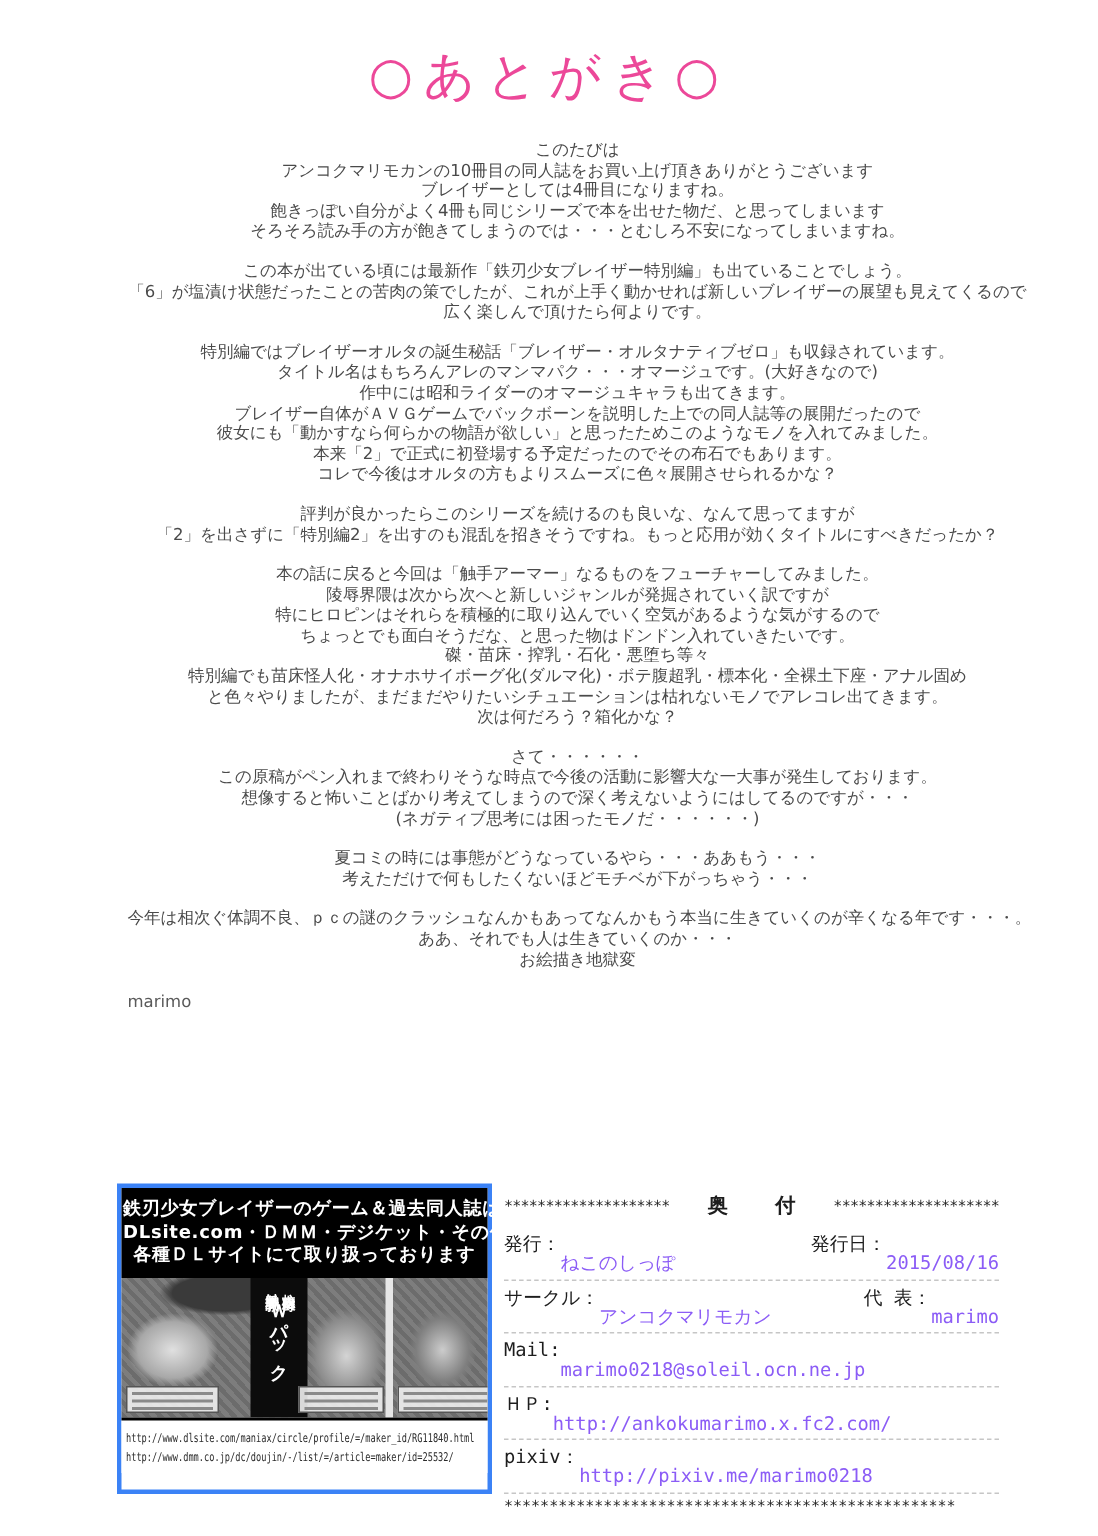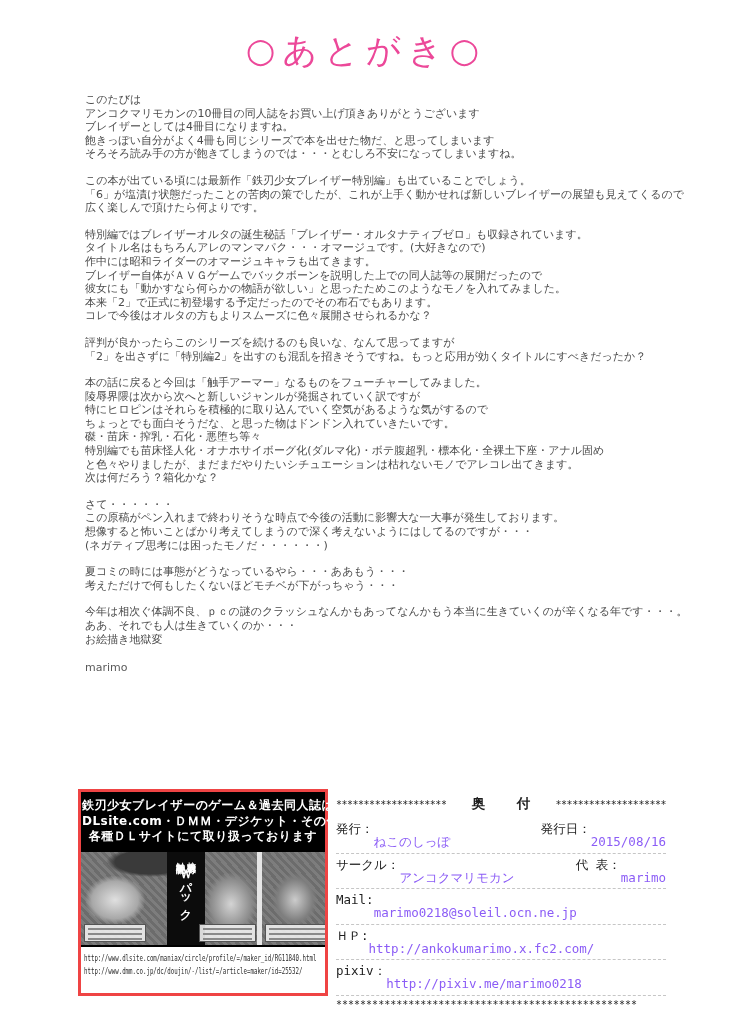--- a/index.html
+++ b/index.html
@@ -12,28 +12,28 @@
   .page-title{
     position:absolute;top:28px;left:0;width:100%;
     text-align:center;font-size:34px;font-weight:normal;color:#ec4899;
     letter-spacing:7px;
   }
   
   .afterword{
     position:absolute;left:85px;top:93px;width:600px;
     font-size:11px;line-height:13.6px;color:#4a4a4a;
   }
-  .para{margin:0 0 13px 0;}
+  .para{margin:0 0 13px 0;text-align:center;}
   .para.gap-xl{}
   .line{white-space:nowrap;}
   .signature{margin-top:15px;color:#5a5a5a;}
   
   .ad-box{
     position:absolute;left:78px;top:789px;width:250px;height:207px;
-    box-sizing:border-box;border:3px solid #ef4444;background:#fff;
+    box-sizing:border-box;border:3px solid #3b82f6;background:#fff;
   }
   .ad-header{
     background:#000;color:#fff;font-weight:bold;
     font-size:12px;line-height:15.5px;text-align:center;
     padding:6px 1px 5px;letter-spacing:0.5px;white-space:nowrap;
   }
   .ad-art{
     position:relative;height:93px;overflow:hidden;
     border-top:2px solid #000;border-bottom:2px solid #000;
     background:

